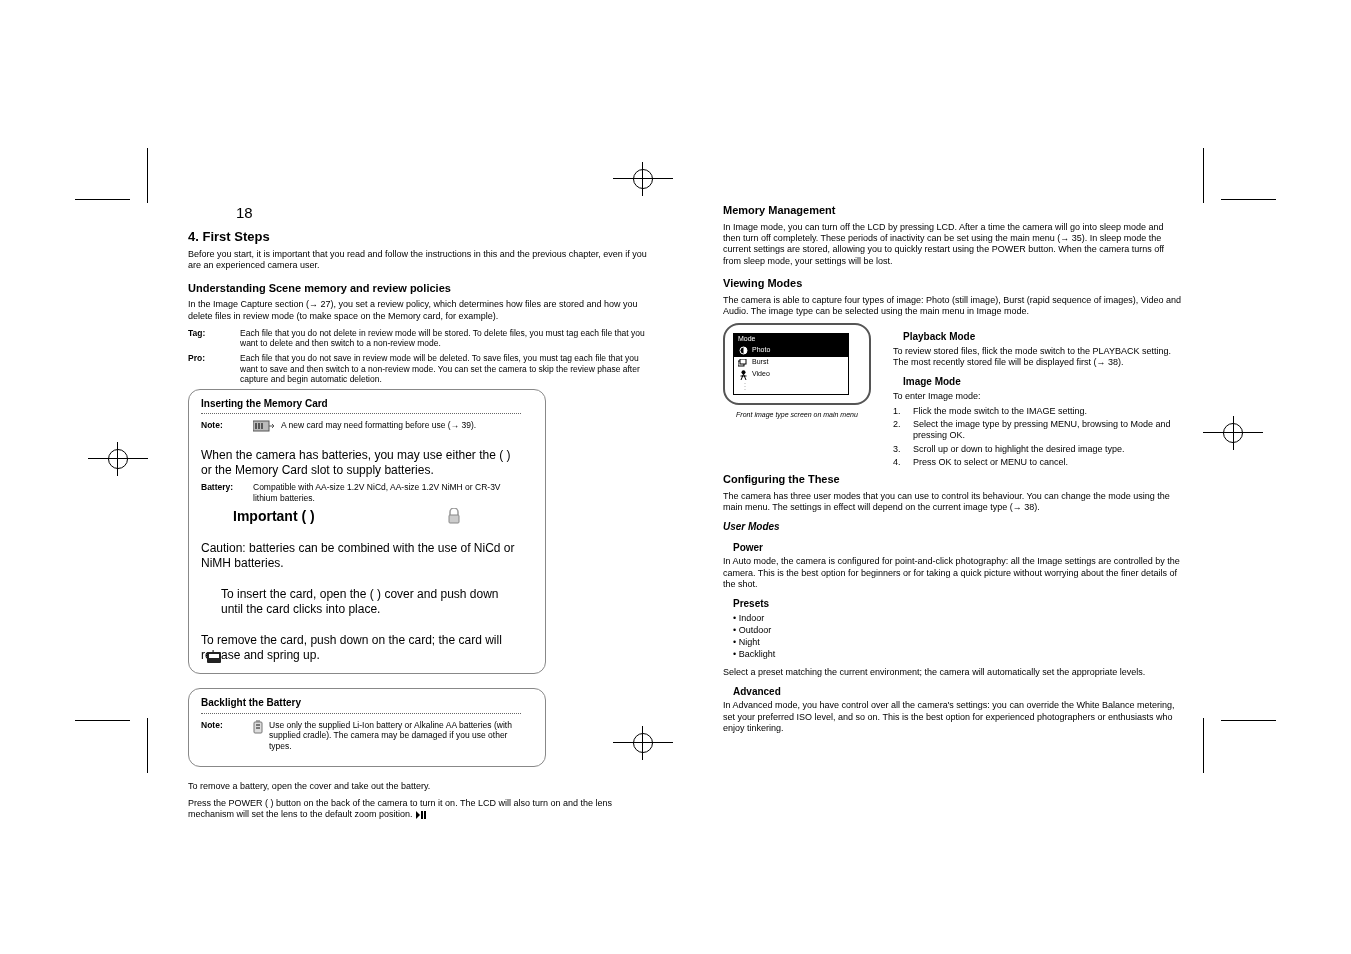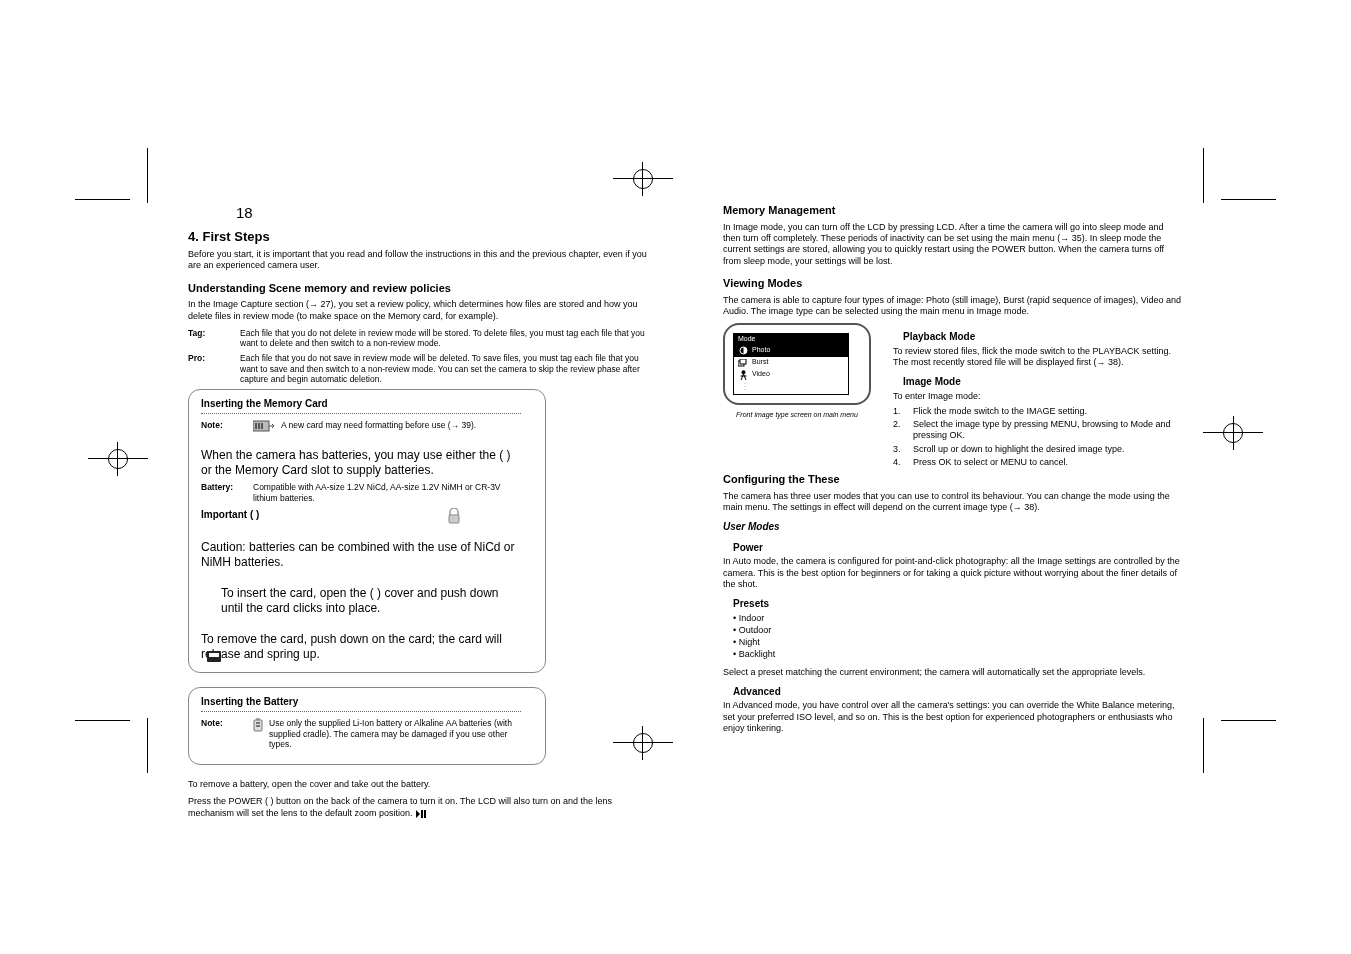--- a/index.html
+++ b/index.html
@@ -180,41 +180,41 @@
             </svg>
         </span>
         <div class="text">A new card may need formatting before use (→ 39).</div>
       </div>
       <div class="panel-desc">When the camera has batteries, you may use either the (    ) or the Memory Card slot to supply batteries.</div>
       <div class="row" style="margin-top:4px;">
         <div class="label">Battery:</div>
         <div class="text">Compatible with AA-size 1.2V NiCd, AA-size 1.2V NiMH or CR-3V lithium batteries.</div>
       </div>
       <div class="row" style="margin-top:4px; align-items:center;">
-        <div style="font-weight:bold; font-size:10px;">Important   (   )</div>
+        <div style="font-weight:bold; font-size:14px;margin-left:32px;">Important   (   )</div>
         <span class="icon-box" style="margin-left:auto; margin-right:60px;">
           <svg width="14" height="16" viewBox="0 0 14 16">
               <path d="M3 7 V4 a4 4 0 0 1 8 0 V7" fill="none" stroke="#999" stroke-width="1.5"></path>
               <rect x="2" y="7" width="10" height="8" rx="1" fill="#ccc" stroke="#888"></rect>
             </svg>
         </span>
       </div>
       <div class="panel-desc">Caution: batteries can be combined with the use of NiCd or NiMH batteries.</div>
       <div style="position:absolute; left:18px; bottom:10px;">
         <svg width="14" height="11" viewBox="0 0 14 11">
             <rect x="0" y="0" width="14" height="11" rx="1" fill="#222"></rect>
             <rect x="2" y="2" width="10" height="4" fill="#fff"></rect>
           </svg>
       </div>
       <div class="panel-desc" style="margin-left:20px;">To insert the card, open the (    ) cover and push down until the card clicks into place.</div>
       <div class="panel-desc">To remove the card, push down on the card; the card will release and spring up.</div>
     </div>
 
     <div class="panel">
-      <div class="panel-title">Inserting the Battery</div>
+      <div class="panel-title">Backlight the Battery</div>
       <div class="dotted"></div>
       <div class="row">
         <div class="label">Note:</div>
         <span class="icon-box">
           <svg width="10" height="14" viewBox="0 0 10 14">
               <rect x="3" y="0" width="4" height="2" fill="#aaa"></rect>
               <rect x="1" y="2" width="8" height="11" rx="1" fill="#ddd" stroke="#777"></rect>
               <rect x="3" y="4" width="4" height="2" fill="#777"></rect>
               <rect x="3" y="7" width="4" height="2" fill="#777"></rect>
             </svg>

